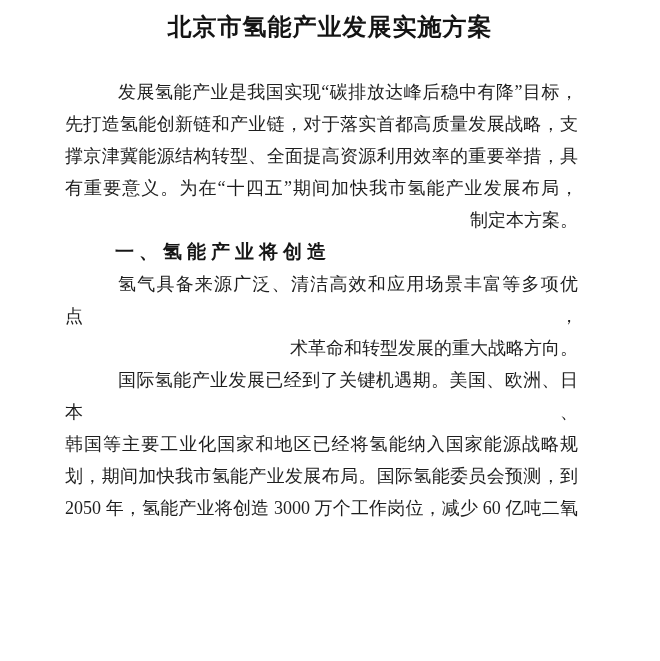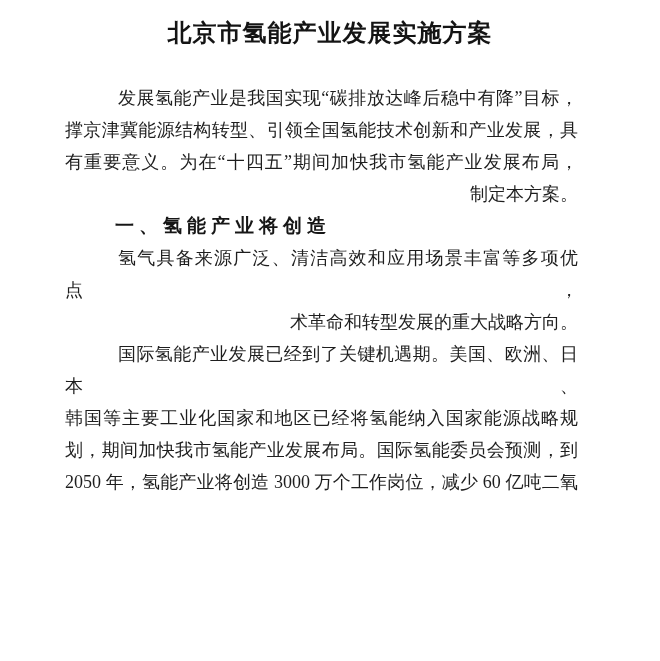--- a/index.html
+++ b/index.html
@@ -13,21 +13,21 @@
     width: 660px;
     height: 661px;
     background: #ffffff;
     color: #1e1e1e;
     font-family: "Liberation Serif", "DejaVu Serif", serif;
     overflow: hidden;
     box-sizing: border-box;
   }
   .doc-title {
     margin: 0;
-    padding-top: 16px;
+    padding-top: 10px;
     text-align: center;
     font-size: 24px;
     font-weight: 700;
     line-height: 34px;
     letter-spacing: 1px;
     color: #141414;
   }
   .doc-title .t-line { display: block; }
   .doc-body {
     margin: 32px 82px 0 65px;
@@ -63,21 +63,22 @@
 
 <div class="page">
 
   <h1 class="doc-title">
     <span class="t-line">北京市氢能产业发展实施方案</span>
   </h1>
 
   <div class="doc-body">
 
     <p class="line indent">发展氢能产业是我国实现“碳排放达峰后稳中有降”目标，</p>
-    <p class="line">撑京津冀能源结构转型、引领全国氢能技术创新和产业发展，具</p>
+    <p class="line">先打造氢能创新链和产业链，对于落实首都高质量发展战略，支</p>
+    <p class="line">撑京津冀能源结构转型、全面提高资源利用效率的重要举措，具</p>
     <p class="line">有重要意义。为在“十四五”期间加快我市氢能产业发展布局，</p>
     <p class="line lastline">制定本方案。</p>
 
     <p class="line heading">一、氢能产业将创造</p>
 
     <p class="line indent">氢气具备来源广泛、清洁高效和应用场景丰富等多项优点，</p>
     <p class="line lastline">术革命和转型发展的重大战略方向。</p>
 
     <p class="line indent">国际氢能产业发展已经到了关键机遇期。美国、欧洲、日本、</p>
     <p class="line">韩国等主要工业化国家和地区已经将氢能纳入国家能源战略规</p>

